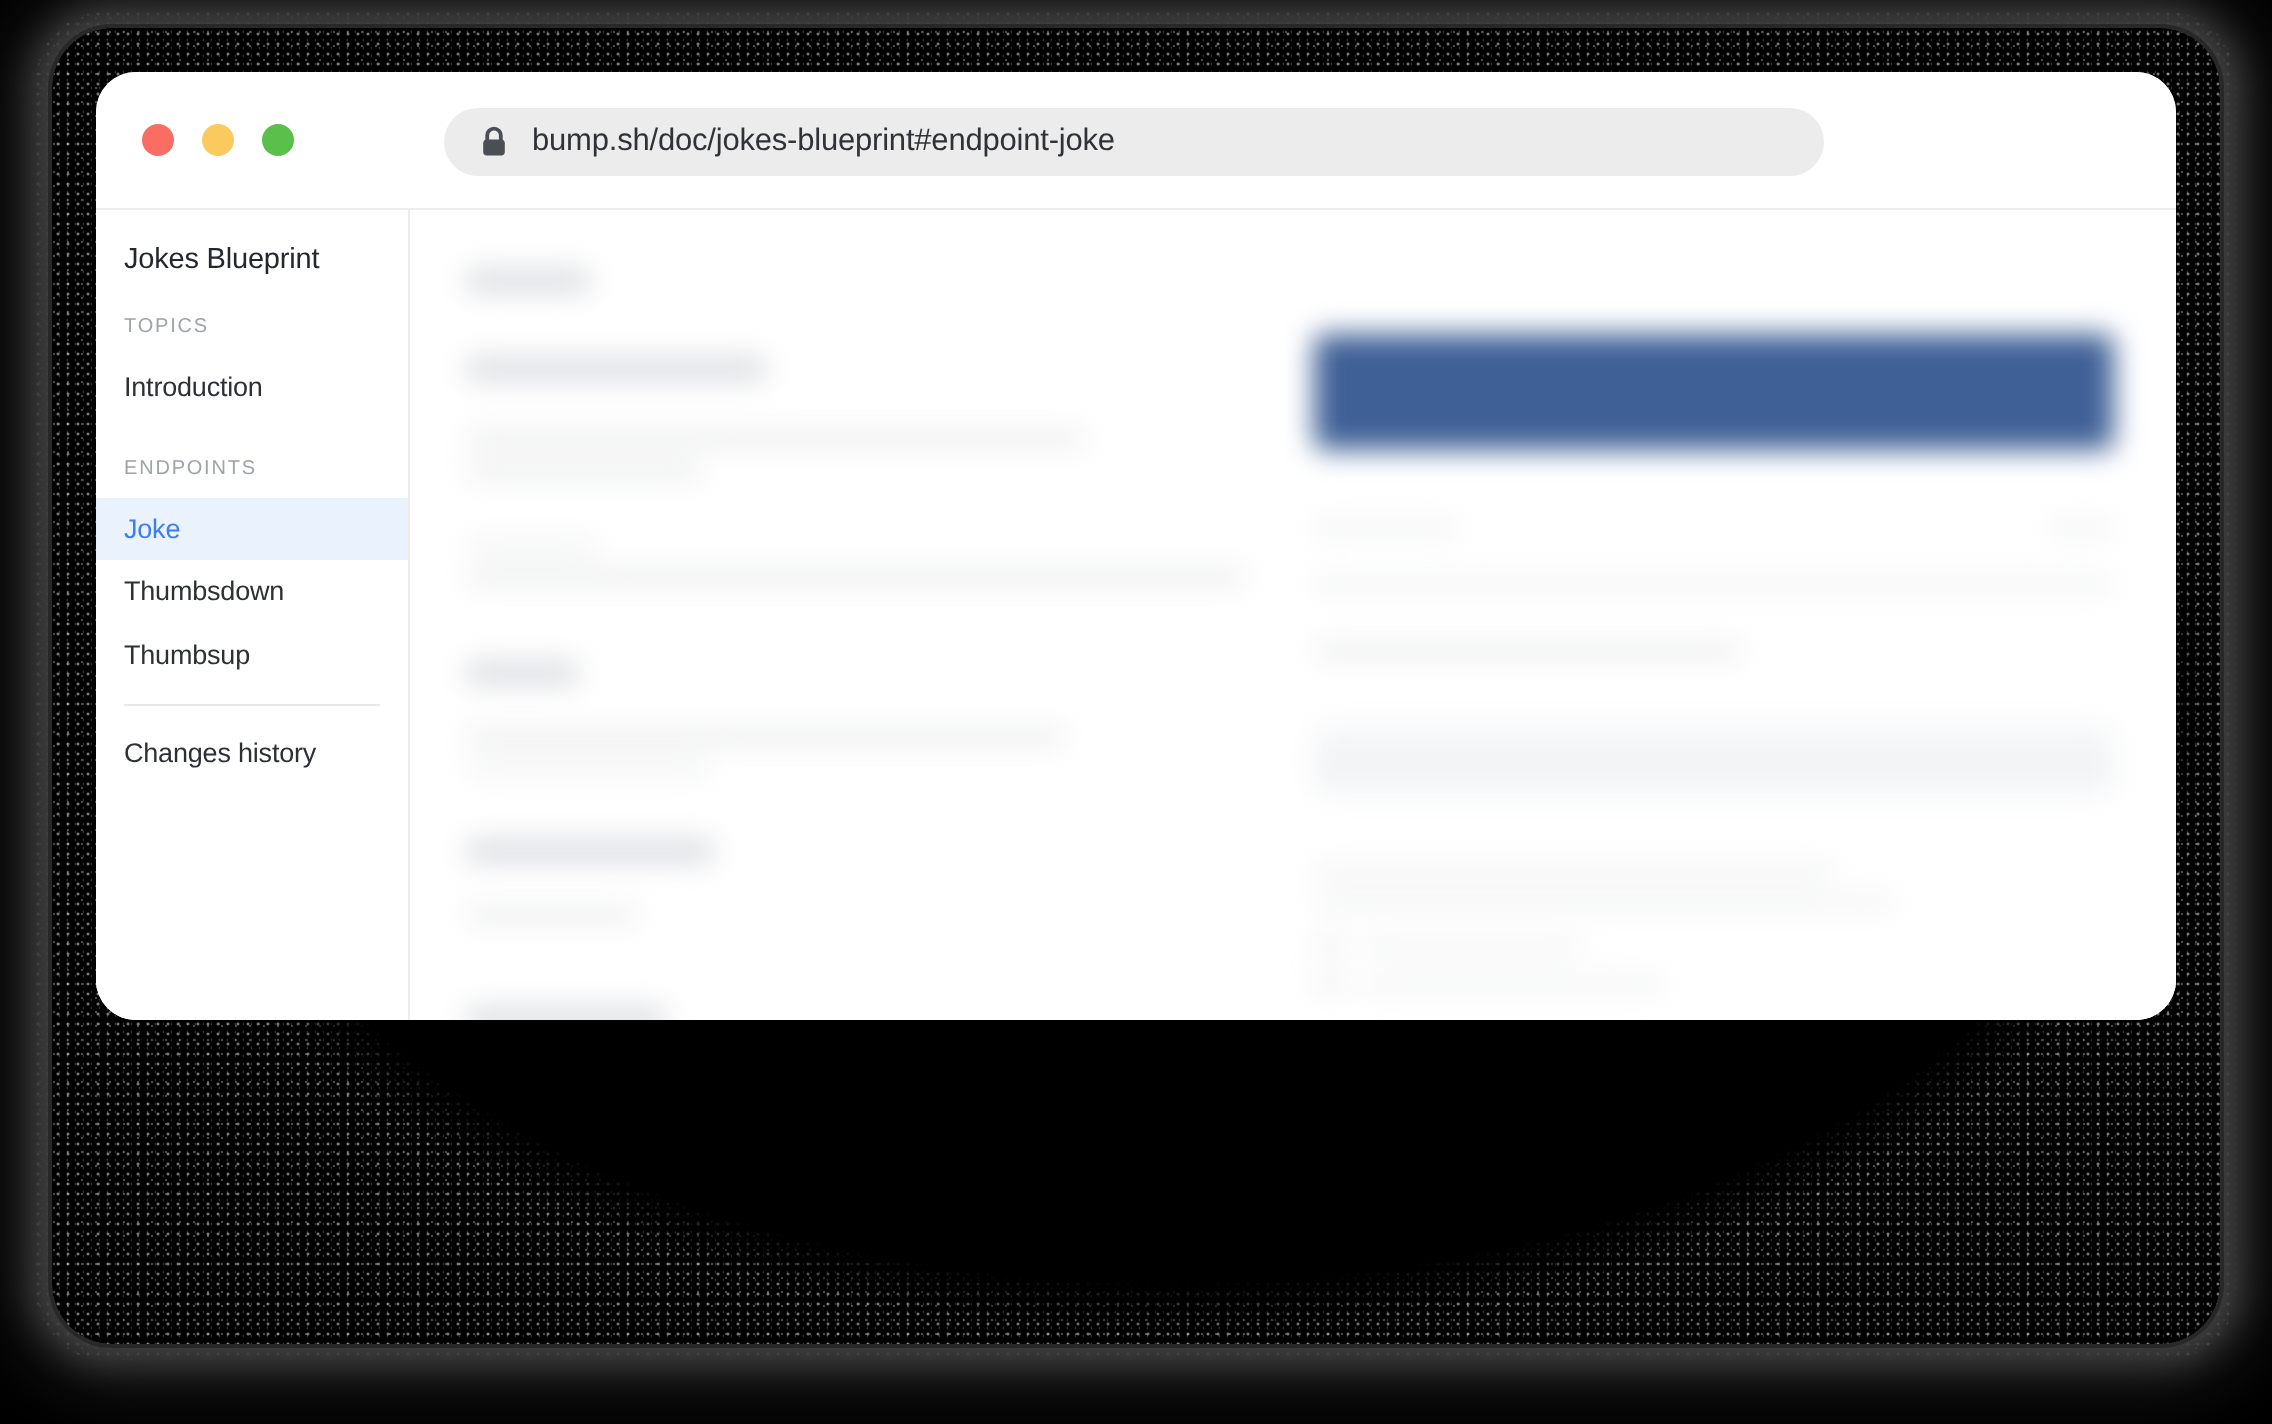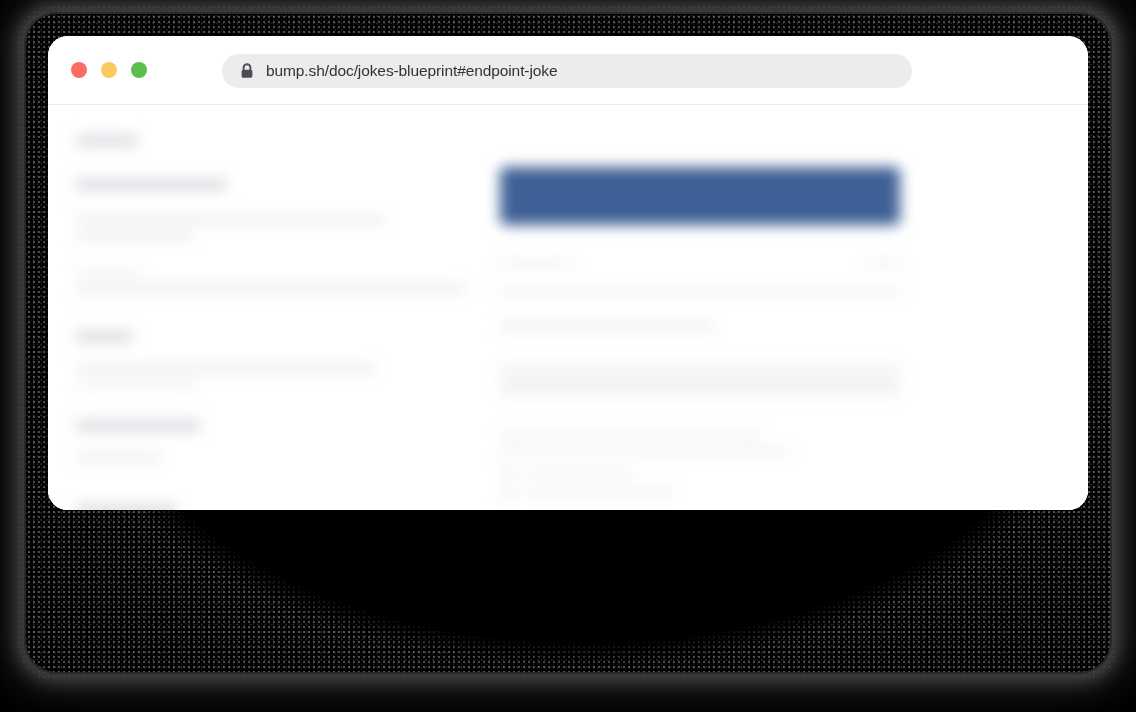--- a/index.html
+++ b/index.html
@@ -132,20 +132,37 @@
             <path d="M3.6 7V4.7a3.4 3.4 0 0 1 6.8 0V7" fill="none" stroke="#4b4f55" stroke-width="1.9"></path>
             <rect x="1.6" y="6.7" width="10.8" height="8.1" rx="1.9" fill="#4b4f55"></rect>
           </svg>
         </span>
         <span class="url-text">bump.sh/doc/jokes-blueprint#endpoint-joke</span>
       </div>
     </div>
 
     <div class="body-split">
 
+      <nav class="sidebar">
+        <div class="doc-title">Jokes Blueprint</div>
+
+        <div class="section-label">TOPICS</div>
+        <div class="nav-item">Introduction</div>
+
+        <div class="gap"></div>
+
+        <div class="section-label">ENDPOINTS</div>
+        <div class="nav-item active">Joke</div>
+        <div class="nav-item">Thumbsdown</div>
+        <div class="nav-item">Thumbsup</div>
+
+        <div class="nav-divider"></div>
+
+        <div class="nav-item">Changes history</div>
+      </nav>
 
       <main class="main">
         <div class="blur-layer">
 
           <div class="col-left">
             <div style="height:30px"></div>
             <div class="ln h" style="width:62px"></div>
             <div style="height:24px"></div>
             <div class="ln h" style="width:150px"></div>
             <div style="height:17px"></div>

